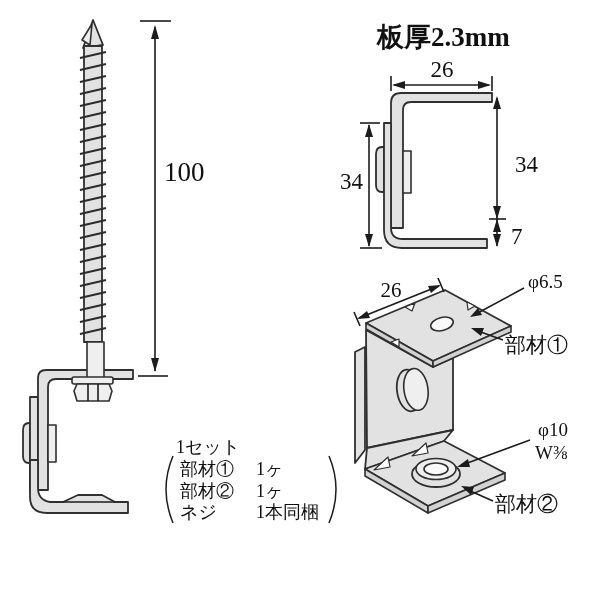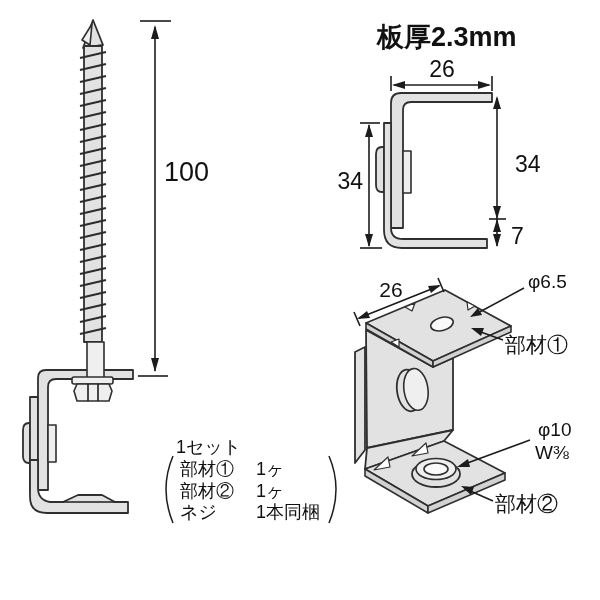--- a/index.html
+++ b/index.html
@@ -1,17 +1,17 @@
 <!DOCTYPE html>
 <html><head>
 <meta charset="utf-8">
 <style>
   html,body{margin:0;padding:0;background:#ffffff;}
   .canvas{position:relative;width:600px;height:600px;background:#ffffff;overflow:hidden;
-          font-family:Liberation Sans, sans-serif;}
+          font-family:Liberation Serif, serif;}
   svg{position:absolute;left:0;top:0;}
   .metal{fill:#e2e2e2;stroke:#2f2f2f;stroke-width:1.8;stroke-linejoin:round;}
   .metal-light{fill:#efefef;stroke:#2f2f2f;stroke-width:1.6;stroke-linejoin:round;}
   .metal-dark{fill:#d2d2d2;stroke:#2f2f2f;stroke-width:1.6;stroke-linejoin:round;}
   .hole{fill:#fafafa;stroke:#2f2f2f;stroke-width:1.6;}
   .dimline{stroke:#1c1c1c;stroke-width:1.6;fill:none;}
   .leader{stroke:#1c1c1c;stroke-width:1.5;fill:none;}
   .arrow{fill:#1c1c1c;stroke:none;}
   .thread{stroke:#2c2c2c;stroke-width:2.2;fill:none;}
   .notch{fill:#ffffff;stroke:#2f2f2f;stroke-width:1.2;stroke-linejoin:round;}

